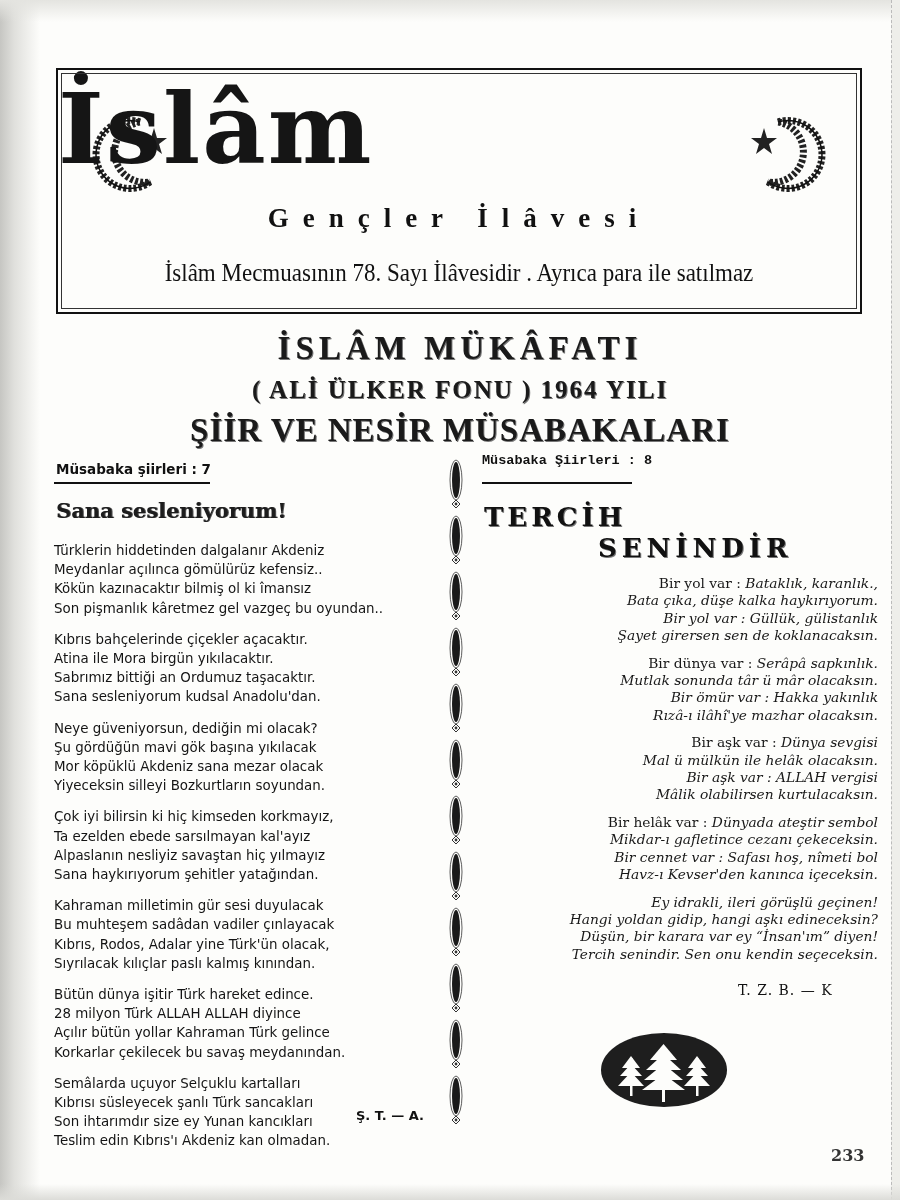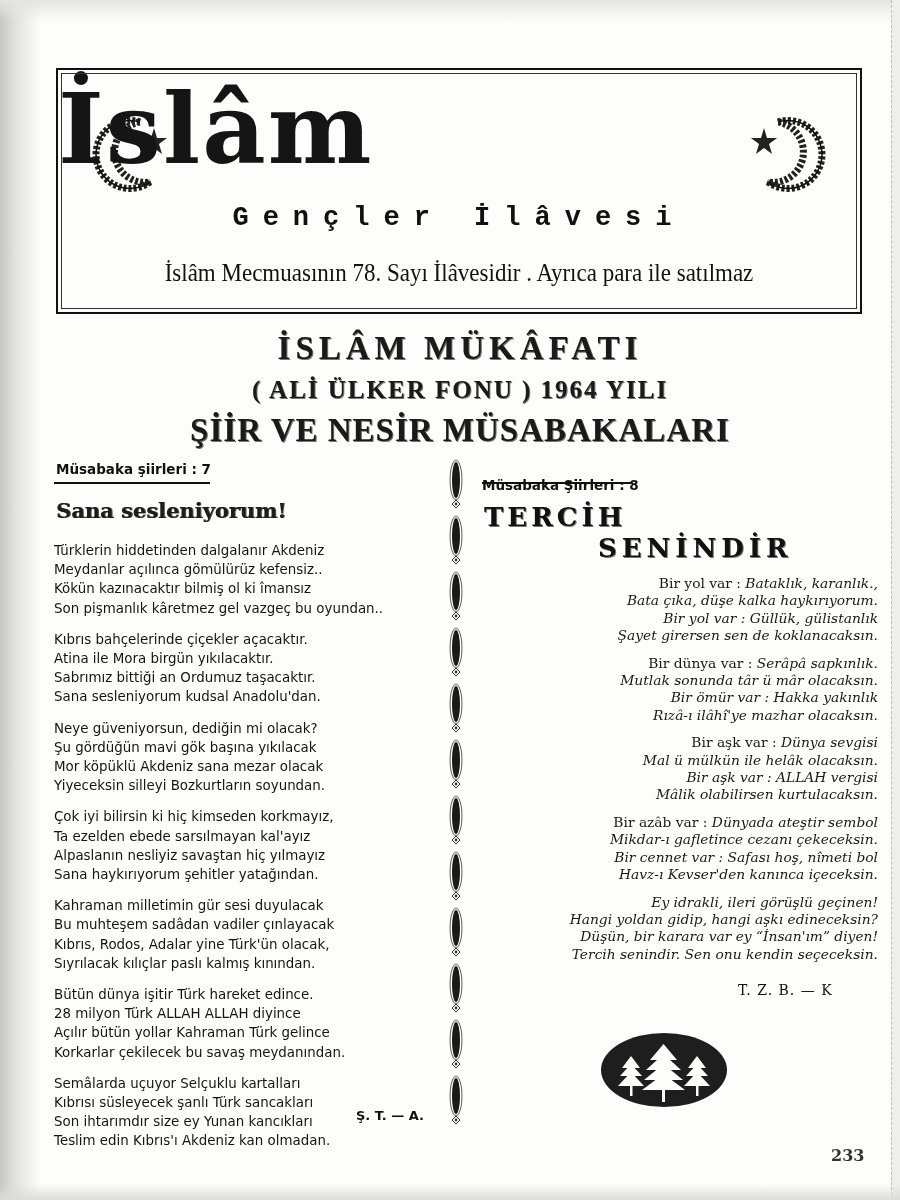--- a/index.html
+++ b/index.html
@@ -37,21 +37,21 @@
     content: ""; position: absolute; left: 3px; top: 3px; right: 3px; bottom: 3px;
     border: 1px solid #333;
   }
   .mast-title {
     position: absolute; left: 0; right: 0; top: 4px; text-align: left;
     font-family: "DejaVu Serif", serif; font-weight: 900; font-size: 98px;
     letter-spacing: 2px; line-height: 110px; color: #151515;
   }
   .mast-sub {
     position: absolute; left: 0; right: 0; top: 132px; text-align: center;
-    font-family: Liberation Mono, monospace; font-weight: bold; font-size: 27px;
+    font-family: Liberation Serif, serif; font-weight: bold; font-size: 27px;
     letter-spacing: 14px; line-height: 32px;
   }
   .mast-note {
     position: absolute; left: 0; right: 0; top: 188px; text-align: center;
     font-family: "Liberation Serif", serif; font-size: 25px; line-height: 30px;
     transform: scaleX(0.92);
   }
   .emblem { position: absolute; top: 38px; width: 92px; height: 92px; }
   .emblem-left { left: 30px; }
   .emblem-right { right: 30px; }
@@ -203,21 +203,21 @@
     <pattern id="orn" x="0" y="0" width="20" height="56" patternUnits="userSpaceOnUse">
       <ellipse cx="10" cy="22" rx="4" ry="18" fill="#1a1a1a"></ellipse>
       <ellipse cx="10" cy="22" rx="6" ry="20" fill="none" stroke="#333" stroke-width="0.8"></ellipse>
       <path d="M6 46 L10 42 L14 46 L10 50 Z" fill="none" stroke="#333" stroke-width="1"></path>
       <circle cx="10" cy="46" r="1.4" fill="#333"></circle>
     </pattern>
   </defs>
   <rect x="0" y="0" width="20" height="672" fill="url(#orn)"></rect>
 </svg>
 
-<div class="col-label" style="left:482px; top:476px;">Müsabaka Şiirleri : 8</div>
+<div class="col-label" style="left:482px; top:452px;font-family:Liberation Mono, monospace;">Müsabaka Şiirleri : 8</div>
 <div class="col-rule" style="left:482px; top:482px; width:150px;"></div>
 <div class="poem2-title1">TERCİH</div>
 <div class="poem2-title2">SENİNDİR</div>
 
 <div class="poem2">
   <div class="stanza">
     <span class="line"><span>Bir yol var : </span><i>Bataklık, karanlık.,</i></span>
     <span class="line"><i>Bata çıka, düşe kalka haykırıyorum.</i></span>
     <span class="line"><i>Bir yol var : Güllük, gülistanlık</i></span>
     <span class="line"><i>Şayet girersen sen de koklanacaksın.</i></span>
@@ -228,21 +228,21 @@
     <span class="line"><i>Bir ömür var : Hakka yakınlık</i></span>
     <span class="line"><i>Rızâ-ı ilâhî'ye mazhar olacaksın.</i></span>
   </div>
   <div class="stanza">
     <span class="line"><span>Bir aşk var : </span><i>Dünya sevgisi</i></span>
     <span class="line"><i>Mal ü mülkün ile helâk olacaksın.</i></span>
     <span class="line"><i>Bir aşk var : ALLAH vergisi</i></span>
     <span class="line"><i>Mâlik olabilirsen kurtulacaksın.</i></span>
   </div>
   <div class="stanza">
-    <span class="line"><span>Bir azâb var : </span><i>Dünyada ateştir sembol</i></span>
+    <span class="line"><span>Bir helâk var : </span><i>Dünyada ateştir sembol</i></span>
     <span class="line"><i>Mikdar-ı gafletince cezanı çekeceksin.</i></span>
     <span class="line"><i>Bir cennet var : Safası hoş, nîmeti bol</i></span>
     <span class="line"><i>Havz-ı Kevser'den kanınca içeceksin.</i></span>
   </div>
   <div class="stanza">
     <span class="line"><i>Ey idrakli, ileri görüşlü geçinen!</i></span>
     <span class="line"><i>Hangi yoldan gidip, hangi aşkı edineceksin?</i></span>
     <span class="line"><i>Düşün, bir karara var ey “İnsan'ım” diyen!</i></span>
     <span class="line"><i>Tercih senindir. Sen onu kendin seçeceksin.</i></span>
   </div>

